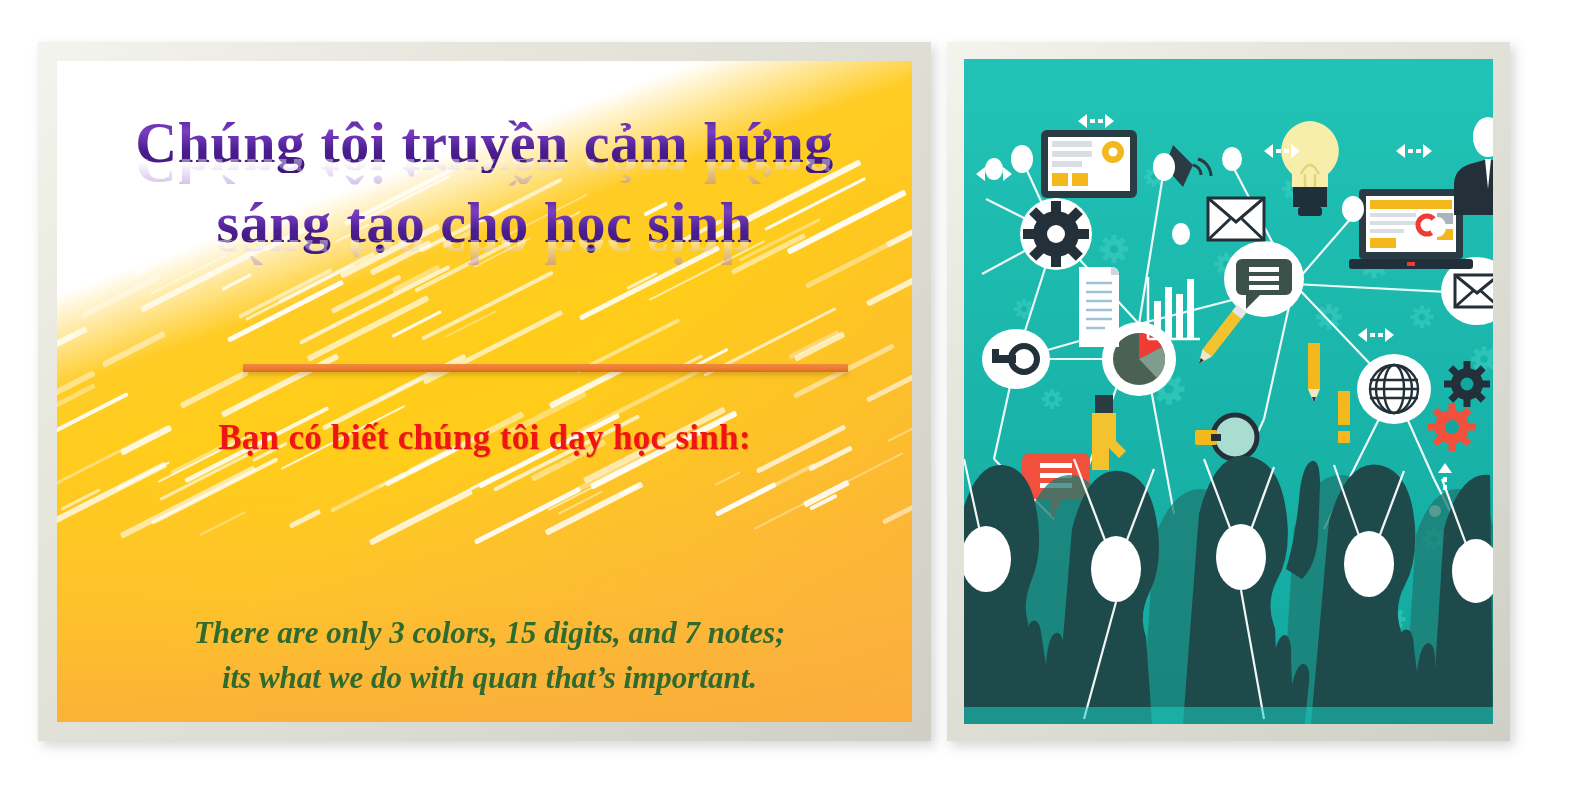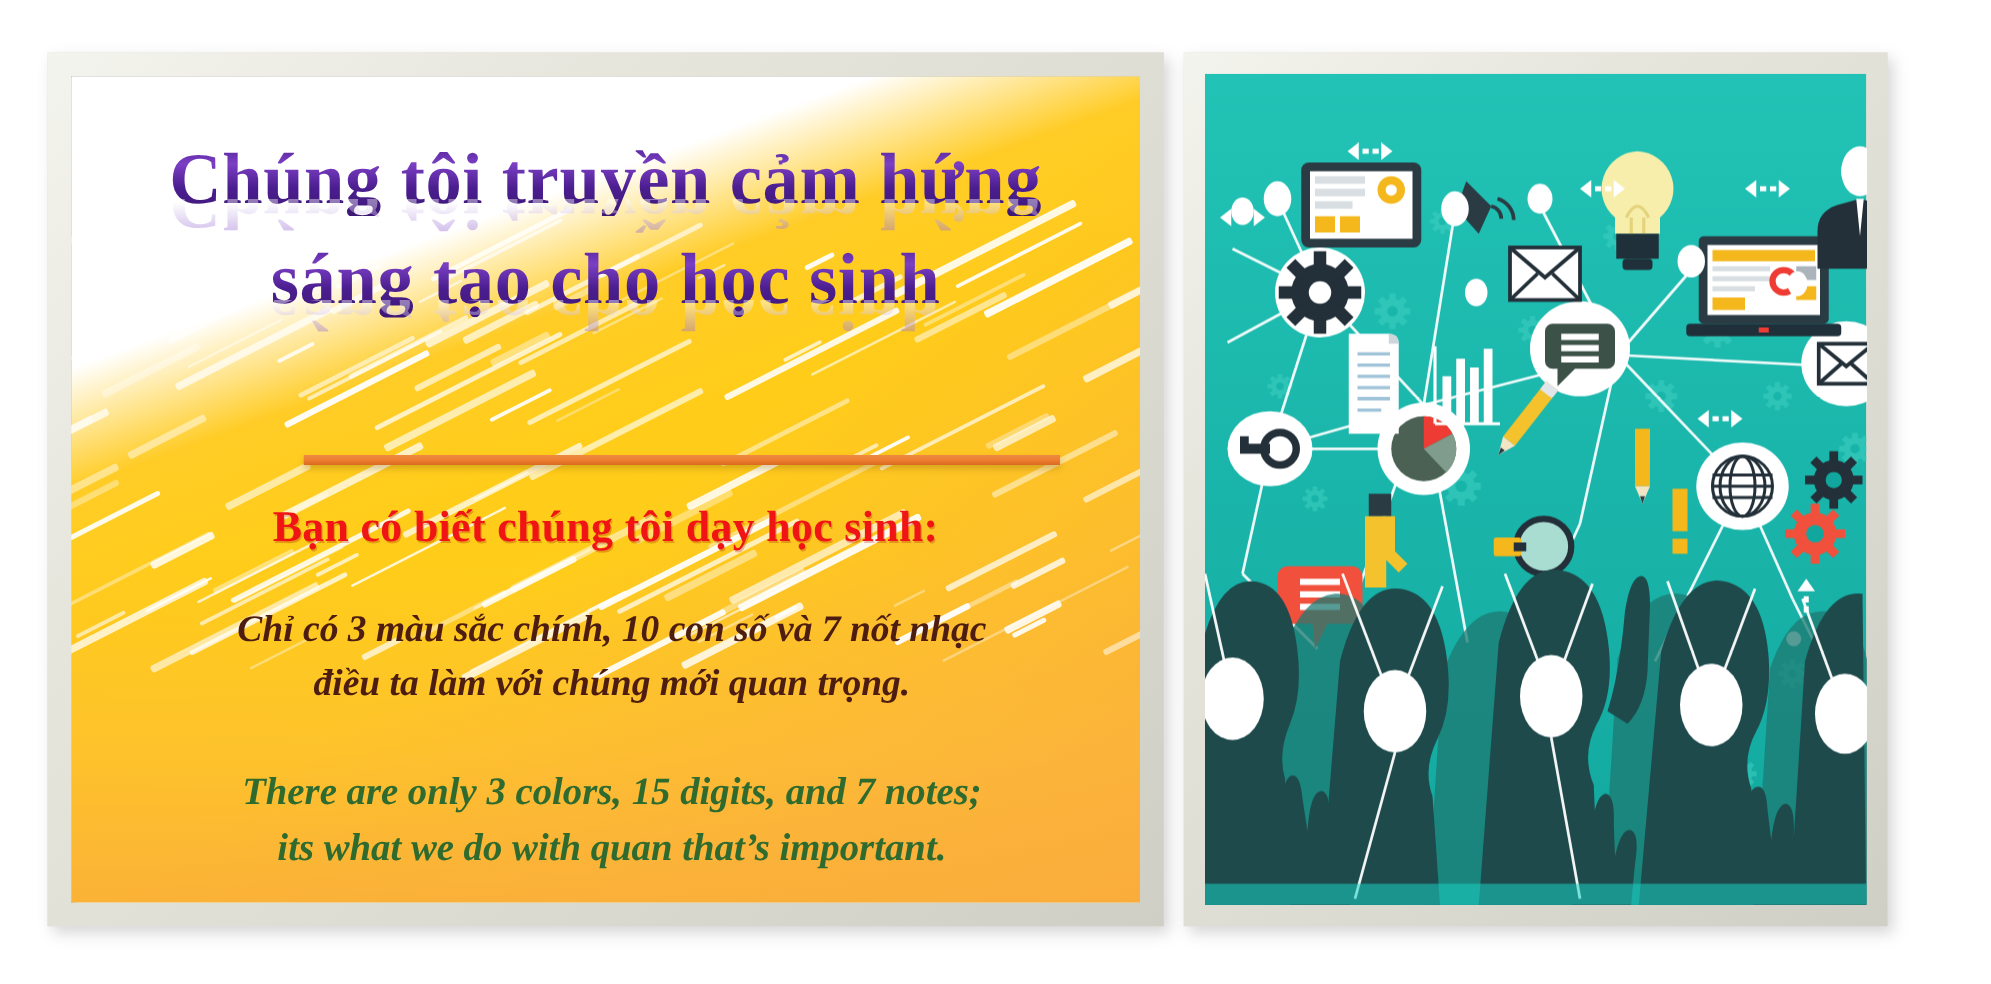--- a/index.html
+++ b/index.html
@@ -61,21 +61,21 @@
           -webkit-background-clip:text;background-clip:text;color:transparent;
           -webkit-text-fill-color:transparent;
           transform:scaleY(-1);opacity:.42;margin-top:-14px;height:34px;overflow:hidden;}
 
   
   #rule{position:absolute;left:186px;top:303px;width:605px;height:8px;
         background:linear-gradient(180deg,#f08a42 0%,#ec7c2f 55%,#d96b21 100%);
         box-shadow:0 3px 5px rgba(120,80,20,.28);}
 
   
-  #redLine{position:absolute;left:0;right:0;top:341px;text-align:center;
+  #redLine{position:absolute;left:0;right:0;top:357px;text-align:center;
            font-family:"Liberation Serif",serif;font-weight:bold;font-size:35px;
            color:#f01414;letter-spacing:.3px;
            text-shadow:1px 1px 0 rgba(150,0,0,.25);}
 
   
   #viBlock{position:absolute;left:40px;right:30px;top:422px;text-align:center;
            font-family:"Liberation Serif",serif;font-style:italic;font-weight:bold;
            font-size:30px;line-height:1.42;color:#4c1d10;}
 
   
@@ -228,24 +228,20 @@
           <div class="t-line">Chúng tôi truyền cảm hứng</div>
           <div class="t-refl">Chúng tôi truyền cảm hứng</div>
           <div class="t-line">sáng tạo cho học sinh</div>
           <div class="t-refl">sáng tạo cho học sinh</div>
         </div>
 
         <div id="rule"></div>
 
         <div id="redLine">Bạn có biết chúng tôi dạy học sinh:</div>
 
-        <div id="viBlock">
-          <div>Chỉ có 3 màu sắc chính, 10 con số và 7 nốt nhạc</div>
-          <div>điều ta làm với chúng mới quan trọng.</div>
-        </div>
 
         <div id="enBlock">
           <div>There are only 3 colors, 15 digits, and 7 notes;</div>
           <div>its what we do with quan that’s important.</div>
         </div>
 
       </div>
     </div>
   </div>
 

